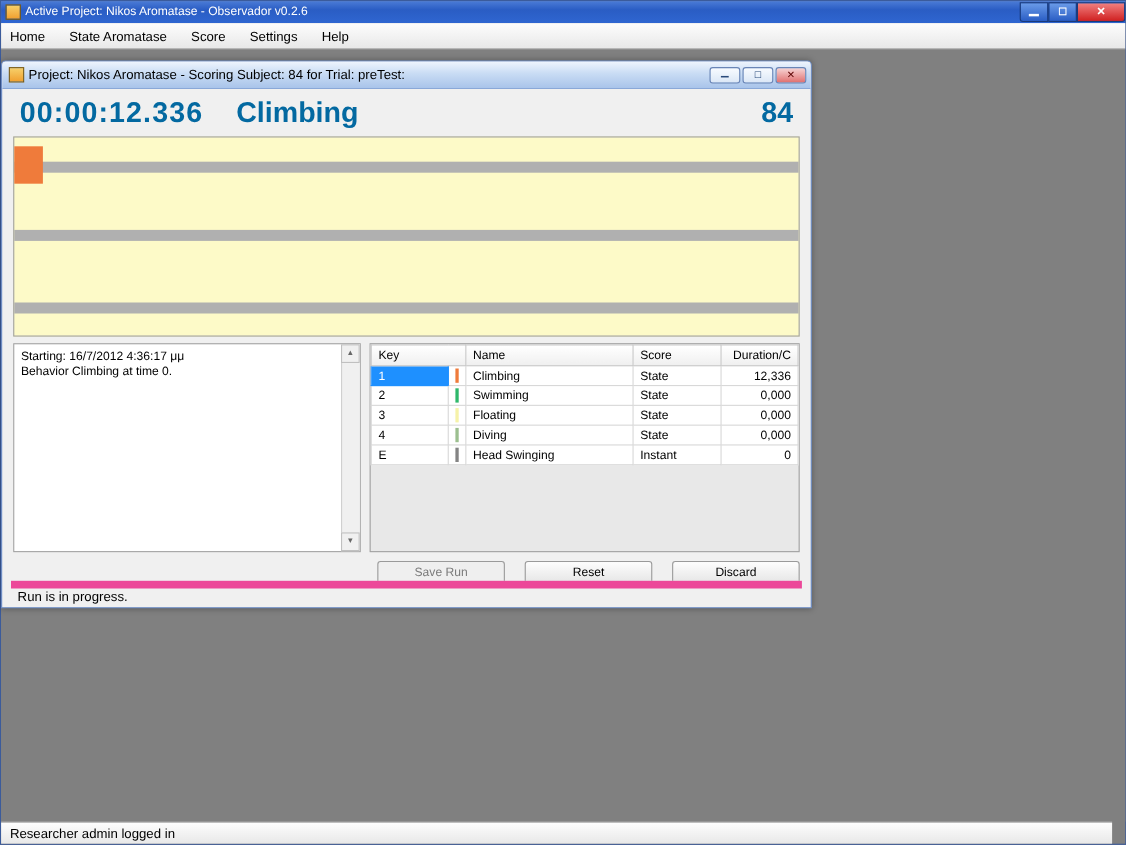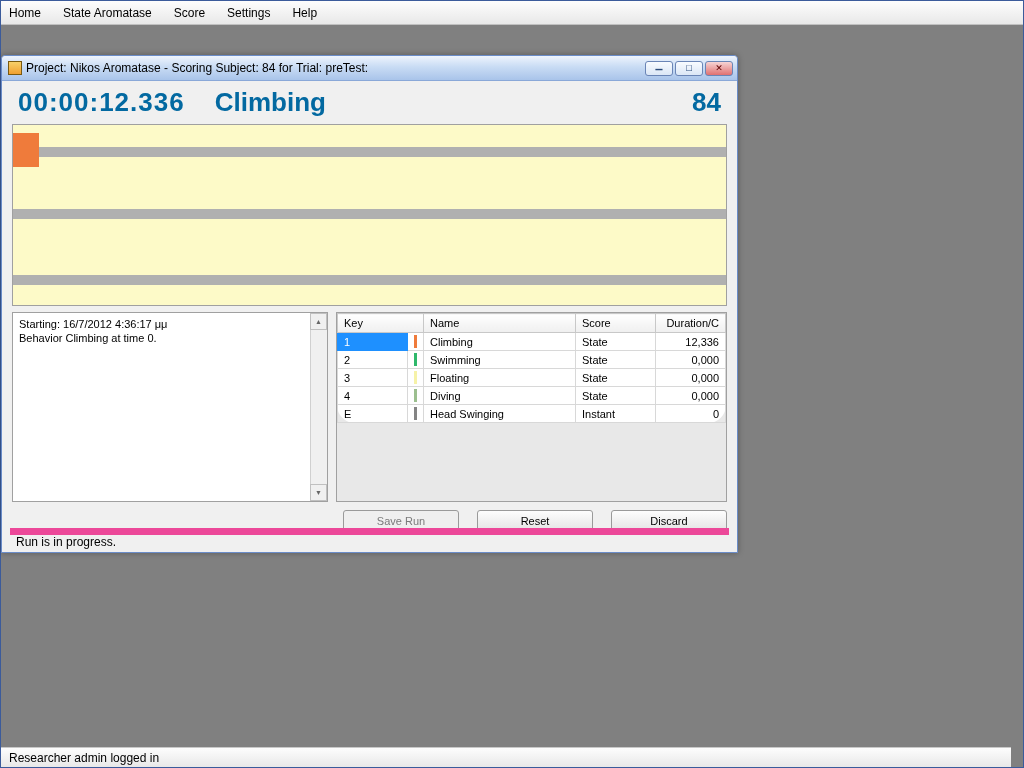--- a/index.html
+++ b/index.html
@@ -51,21 +51,21 @@
   .climb-block { position:absolute; left:0; top:8px; width:26px; height:34px; background:#ef7b3b; }
 
   .mid-area { display:flex; margin:6px 6px 0 6px; gap:8px; height:190px;}
   .log-panel { flex:0 0 316px; border:1px solid #a0a0a0; background:#fff; font-size:11px; padding:4px 6px; line-height:14px; position:relative;}
   .log-panel .scroll-gutter{position:absolute; right:0; top:0; bottom:0; width:17px; background:#f0f0f0; border-left:1px solid #d0d0d0;}
   .log-panel .scroll-up, .log-panel .scroll-down{position:absolute; right:0; width:17px; height:17px; background:#f0f0f0; border:1px solid #c0c0c0; display:flex; align-items:center; justify-content:center; font-size:7px; color:#666;}
   .log-panel .scroll-up{ top:0;} .log-panel .scroll-down{ bottom:0;}
   .log-panel .scroll-up::after{content:"▲";} .log-panel .scroll-down::after{content:"▼";}
 
   .grid-panel { flex:1; border:1px solid #a0a0a0; background:#e8e8e8; display:flex; flex-direction:column;}
-  table.behaviors { width:100%; border-collapse:collapse; background:#fff; font-size:11px;border-radius:18px;}
+  table.behaviors { width:100%; border-collapse:collapse; background:#fff; font-size:11px;}
   table.behaviors th { background:linear-gradient(#fff,#efefef); border:1px solid #c8c8c8; padding:3px 6px; text-align:left; font-weight:normal;}
   table.behaviors th.dur { text-align:right; }
   table.behaviors td { border:1px solid #d8d8d8; padding:2px 6px; height:18px;}
   td.keycell { width:70px;}
   td.colorcell { width:16px; padding:0; }
   td.name { }
   td.type { width:80px;}
   td.dur { width:70px; text-align:right;}
   tr.sel td.keycell { background:#1e90ff; color:#fff; border-color:#1e90ff;}
   .sw { width:100%; height:100%; display:block;}
@@ -75,20 +75,30 @@
   .button-row button:first-child { color:#7a7a7a; background:#efefef;}
 
   .child-status { position:absolute; left:4px; right:4px; bottom:0; height:20px; background:#f0f0f0; border-top:7px solid #ec4899; font-size:12px; color:#000; display:flex; align-items:center; padding-left:6px;}
 
   .main-status { position:absolute; left:0; right:12px; bottom:0; height:20px; background:linear-gradient(#fdfdfd,#e8e8e8); border-top:1px solid #c8c8c8; font-size:12px; color:#000; display:flex; align-items:center; padding-left:8px;}
 </style>
 </head>
 <body>
 
 <div class="main-window">
+  <div class="main-titlebar">
+    <span class="app-icon"></span>
+    <span>Active Project: Nikos Aromatase - Observador v0.2.6</span>
+    <span class="spacer"></span>
+    <div class="win-controls">
+      <div class="win-btn win-min"></div>
+      <div class="win-btn win-max"></div>
+      <div class="win-btn win-close"></div>
+    </div>
+  </div>
 
   <div class="menubar">
     <span>Home</span>
     <span>State Aromatase</span>
     <span>Score</span>
     <span>Settings</span>
     <span>Help</span>
   </div>
 
   <div class="client-area">

